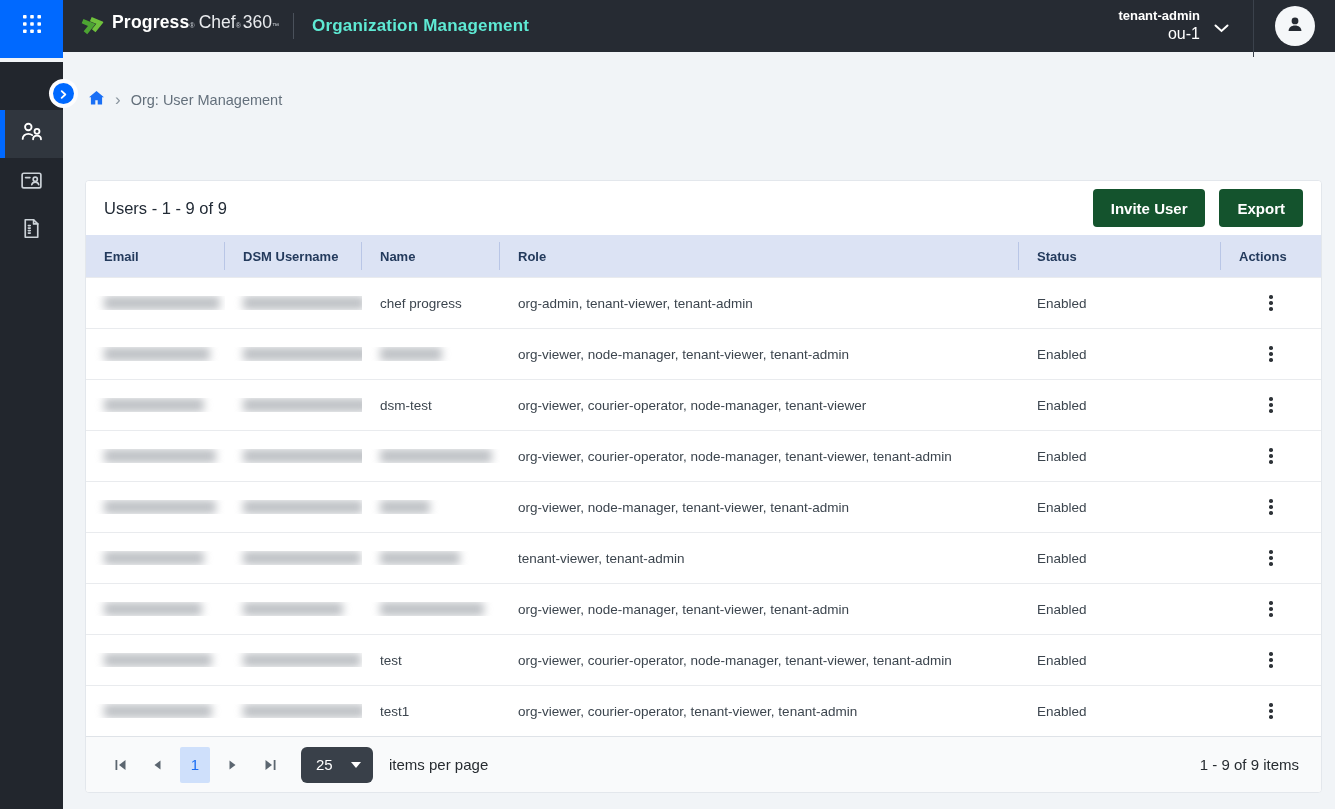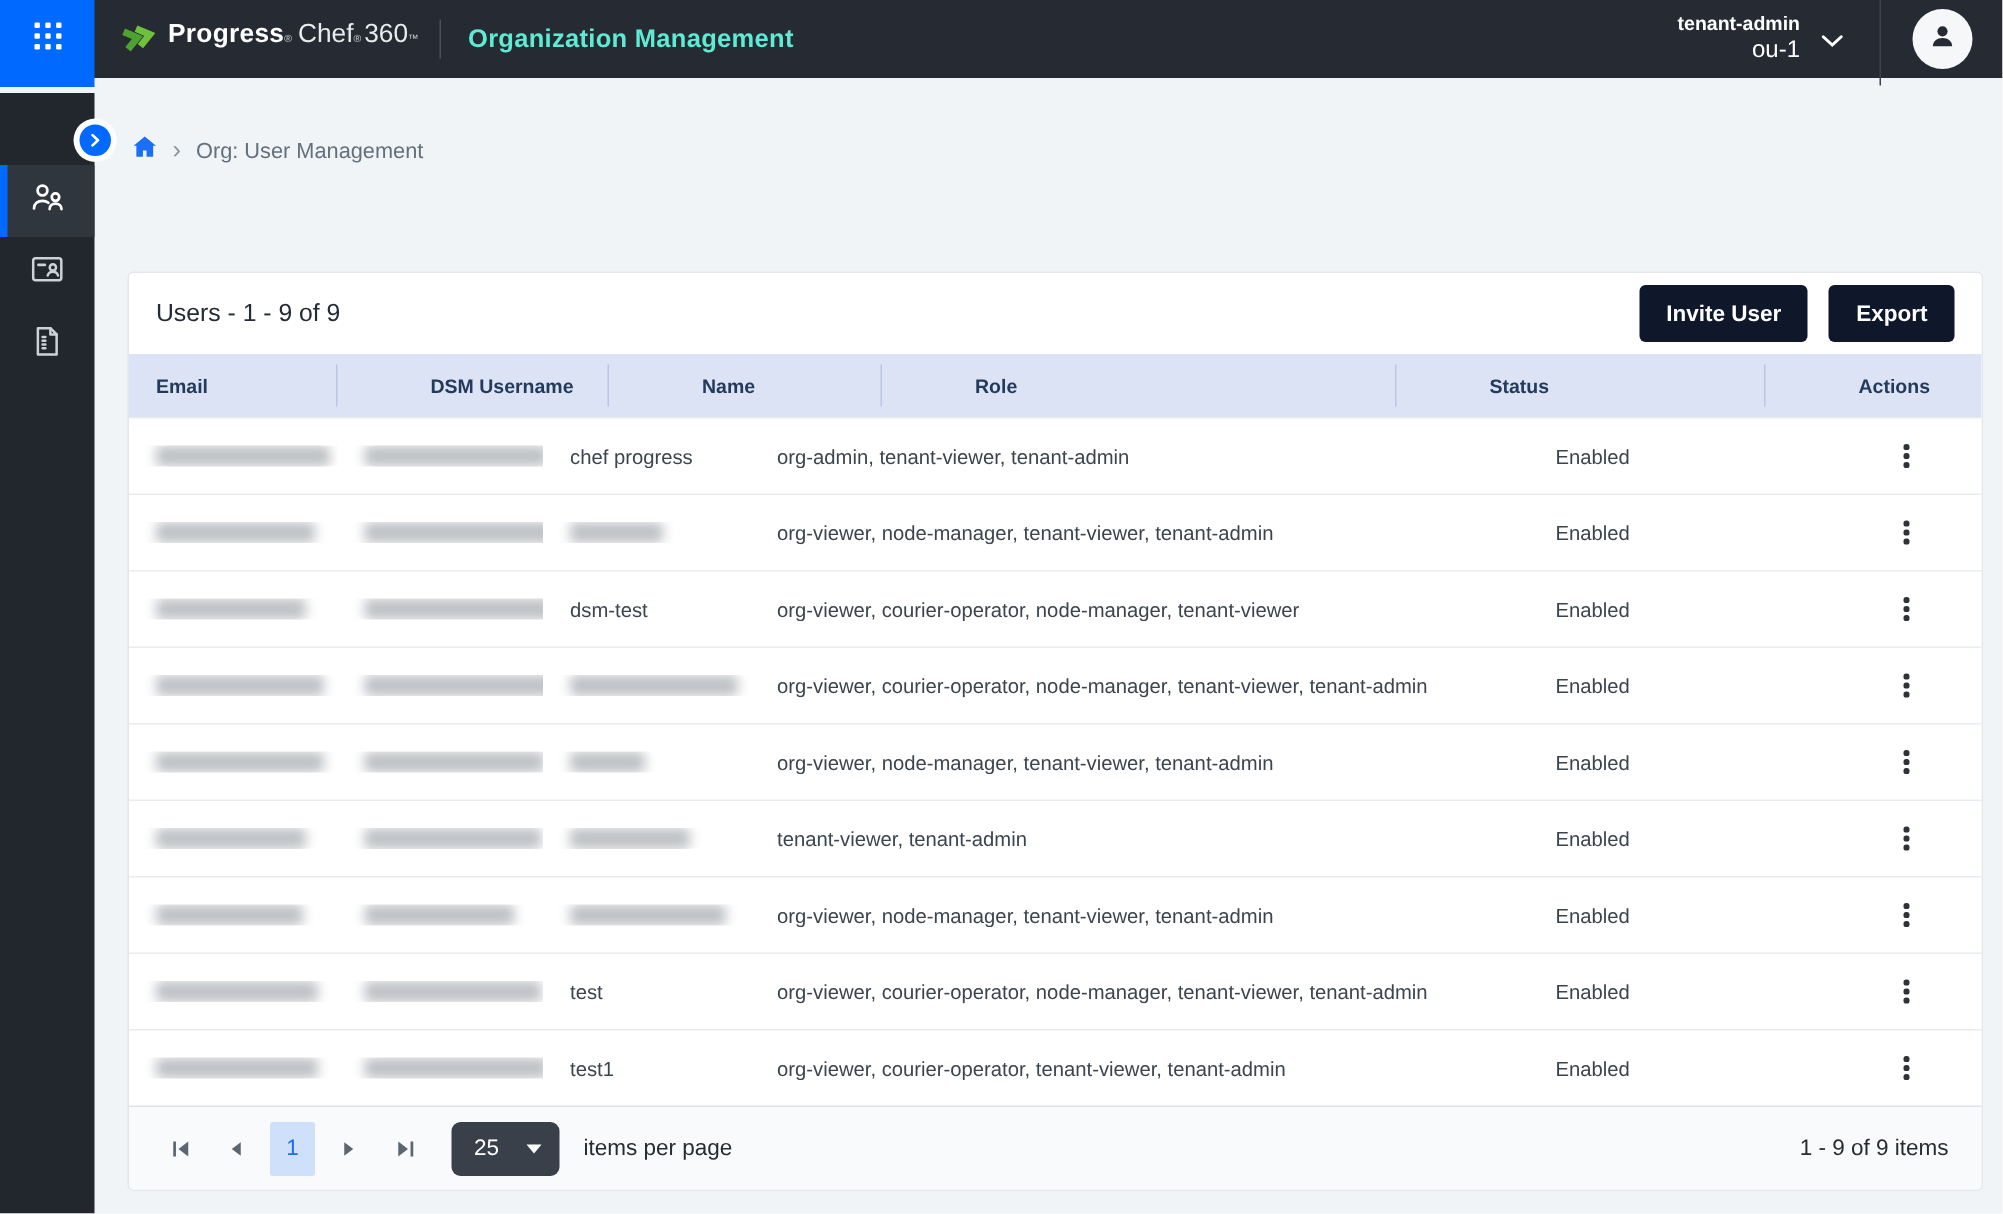--- a/index.html
+++ b/index.html
@@ -39,25 +39,25 @@
   .content { position:absolute; top:62px; left:63px; right:0; bottom:0; }
   .breadcrumb { display:flex; align-items:center; padding:28px 0 0 25px; gap:10px; }
   .breadcrumb .sep { color:#8a949e; font-size:17px; line-height:1; margin-top:-2px; }
   .breadcrumb .crumb { color:#64707c; font-size:14.5px; }
 
   
   .card { margin:70px 13px 0 22px; background:#ffffff; border:1px solid #e3e7ec; border-radius:4px; overflow:hidden; }
   .card-header { height:54px; display:flex; align-items:center; padding:0 18px; background:#fff; }
   .card-title { font-size:16.5px; color:#222b36; font-weight:500; }
   .card-header .spacer { flex:1; }
-  .btn { height:38px; padding:0 18px; border:none; border-radius:4px; background:#0f172a; color:#fff; font-size:15px; font-weight:600; font-family:inherit; cursor:pointer; }
+  .btn { height:38px; padding:0 18px; border:none; border-radius:4px; background:#14532d; color:#fff; font-size:15px; font-weight:600; font-family:inherit; cursor:pointer; }
   .btn + .btn { margin-left:14px; }
 
   .grid-row { display:grid; grid-template-columns:139px 137px 138px 1fr 202px 100px; align-items:center; }
-  .thead { background:#dce3f4; height:42px;gap:44px; }
+  .thead { background:#dce3f4; height:42px; }
   .th { position:relative; height:42px; display:flex; align-items:center; padding-left:18px; font-size:13px; font-weight:700; color:#233a5c; }
   .th:not(:last-child)::after { content:''; position:absolute; right:0; top:7px; bottom:7px; width:1px; background:#b9c6e6; }
   .tr { height:51px; border-top:1px solid #e9ebee; background:#fff; }
   .tr:first-of-type { border-top:none; }
   .td { padding-left:18px; font-size:13.5px; color:#3c454e; overflow:hidden; white-space:nowrap; }
   .td.actions { display:flex; justify-content:center; padding-left:0; }
   .redact { height:14px; border-radius:3px; background:#aeb2b7; filter:blur(4px); opacity:.8; }
   .kebab { display:flex; flex-direction:column; gap:2.5px; padding:6px 10px; cursor:pointer; }
   .kebab i { width:3.5px; height:3.5px; border-radius:50%; background:#2e3338; }
 

